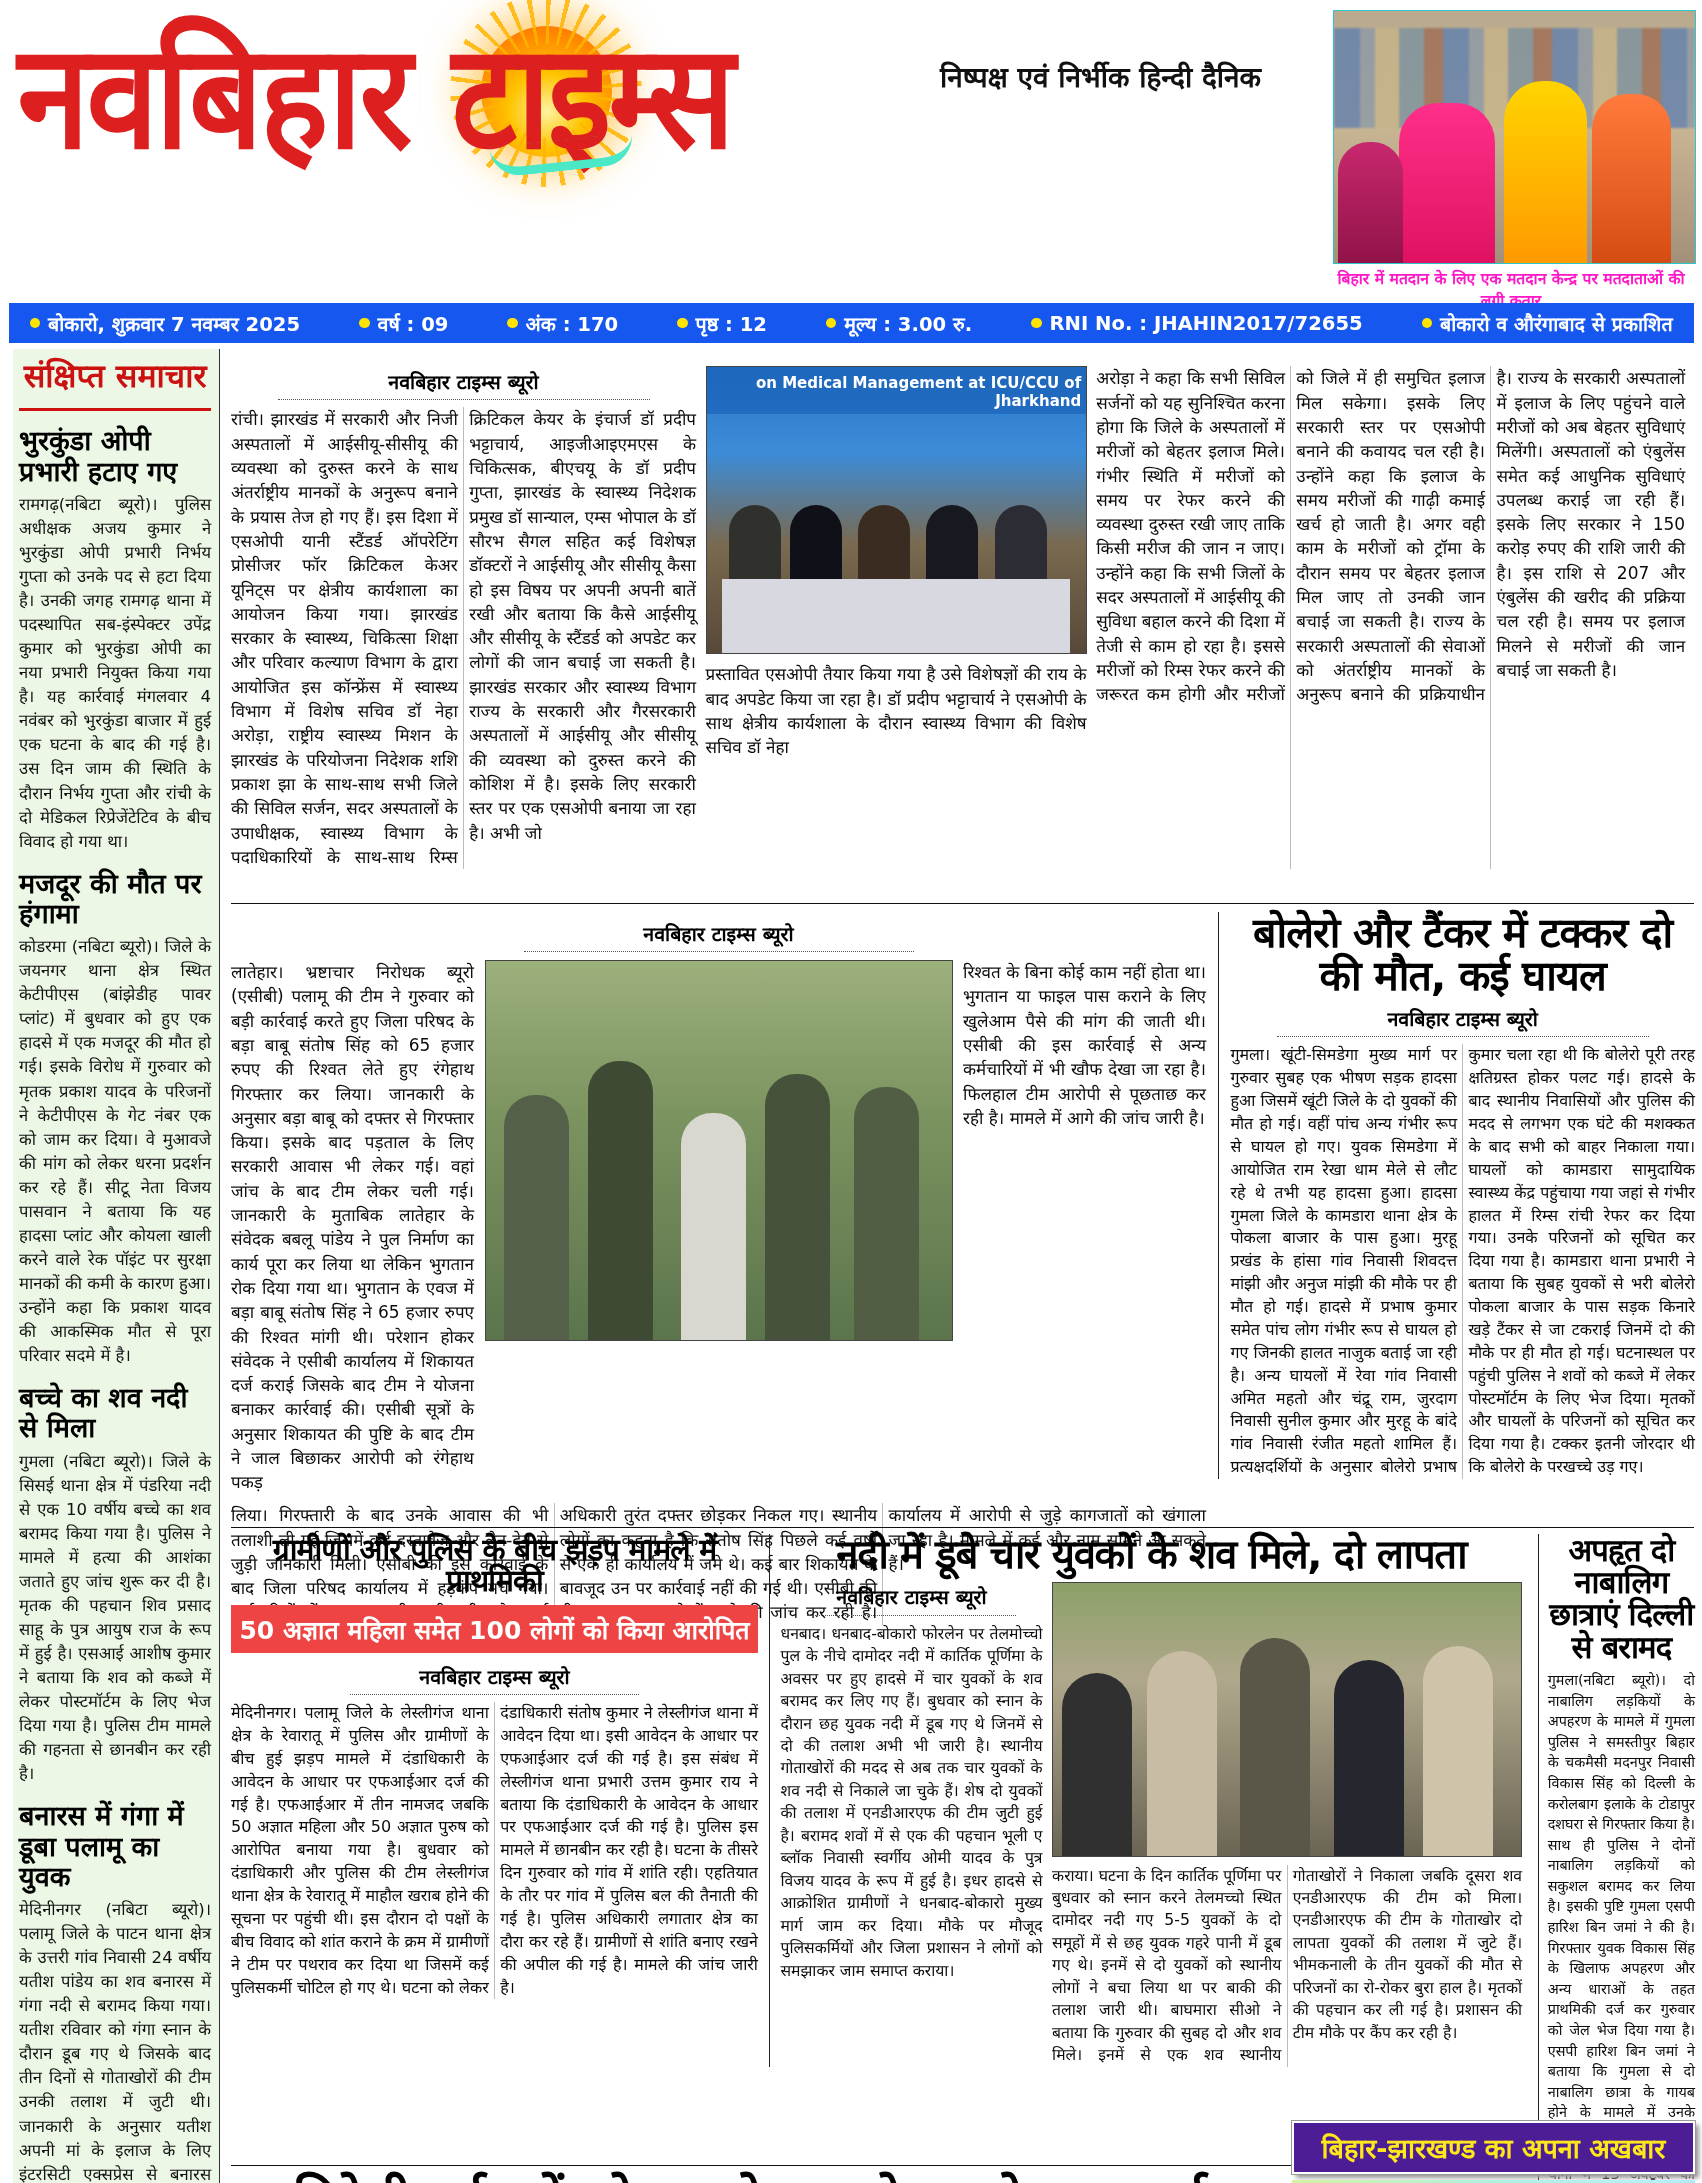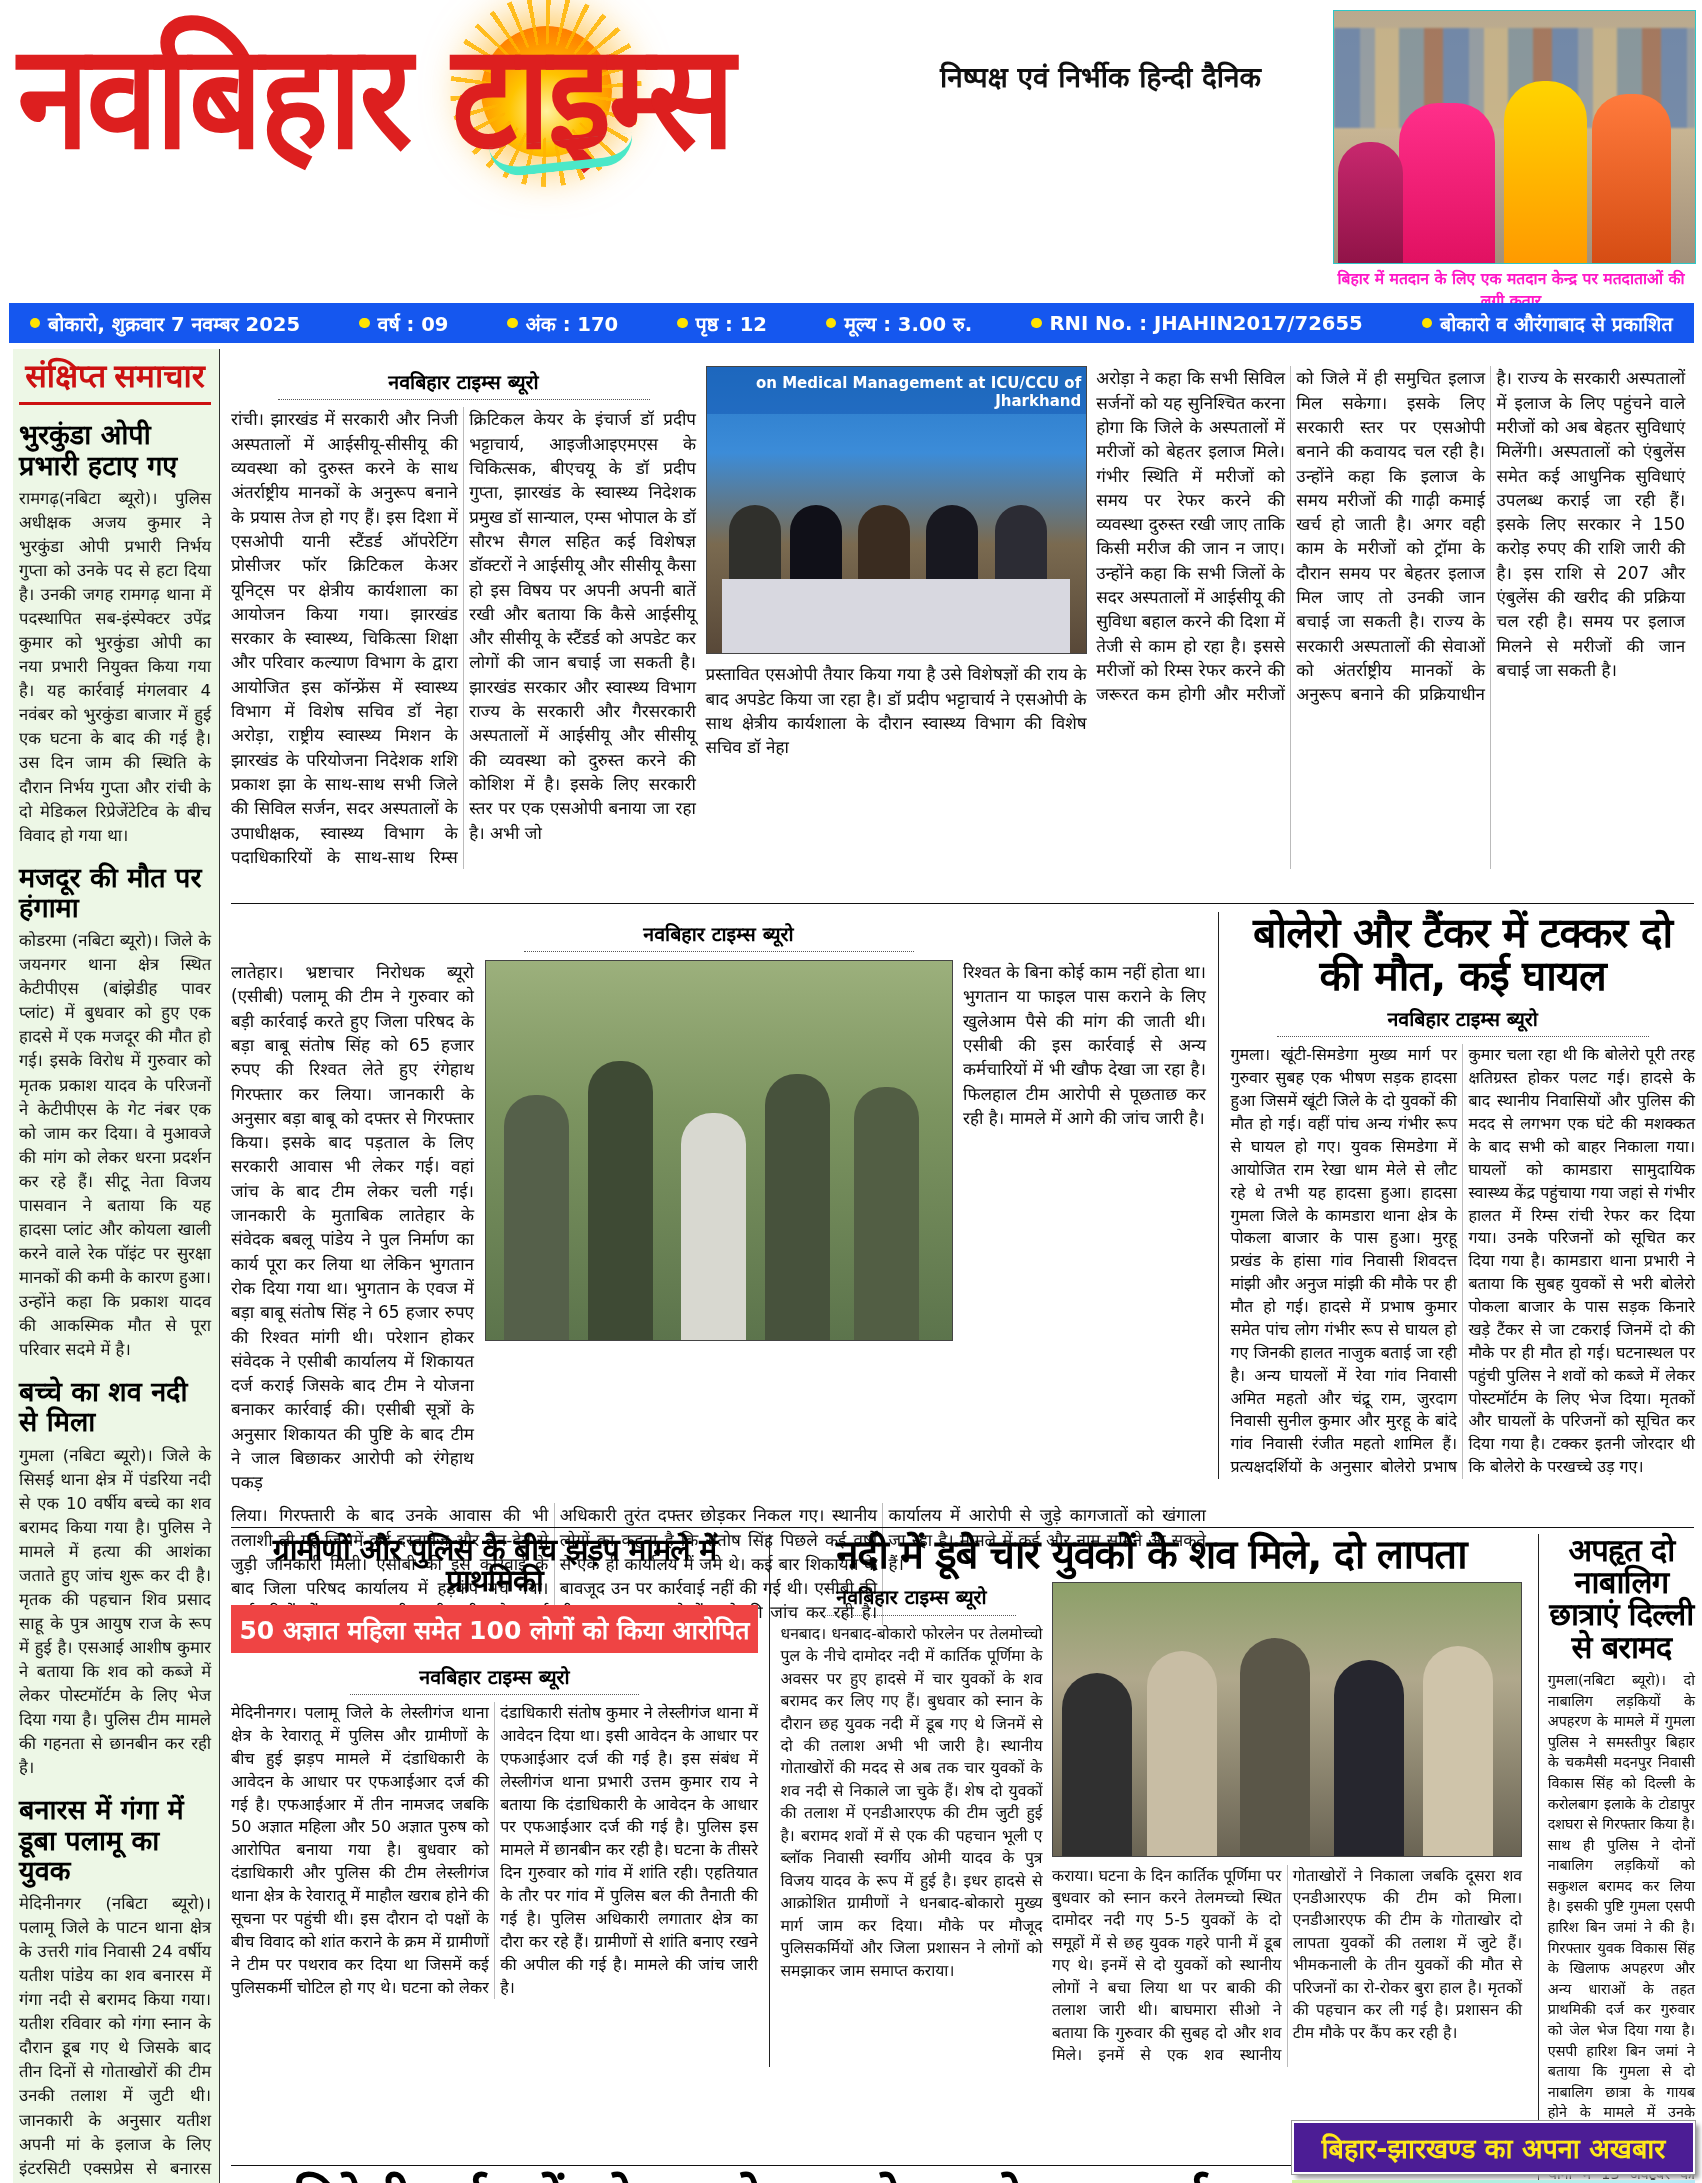--- a/index.html
+++ b/index.html
@@ -35,21 +35,21 @@
   
   .datebar { position:absolute; left:8.7px; top:303px; width:1685px; height:40px; background:#1557ef;
     display:flex; align-items:center; justify-content:space-between; padding:0 21px; }
   .datebar .item { display:flex; align-items:center; gap:7.9px; color:#ffffff; font-weight:bold; font-size:19.6px; white-space:nowrap; }
   .dot { width:10.5px; height:10.5px; border-radius:50%; background:#ffe400; flex:0 0 auto; }
 
   
   .briefs { position:absolute; left:13px; top:349px; width:207px; height:2345px; background:#edf7e6;
     border-right:0.9px solid #333; padding:4.4px 7.9px 8.7px 6.1px; }
   .briefs-title { font-size:32px; font-weight:bold; color:#cc1111; text-align:center;
-    border-bottom:3.5px solid #cc1111; padding-bottom:6px; margin-bottom:6.1px;font-family:Liberation Serif, serif; }
+    border-bottom:3.5px solid #cc1111; padding-bottom:12px; margin-bottom:6.1px; }
   .brief h3 { font-size:27px; line-height:1.12; color:#000; margin:15px 0 6.1px 0; font-weight:bold; }
   .brief p { font-size:16.6px; line-height:1.45; text-align:justify; color:#111; }
 
   
   .headline { font-weight:bold; color:#000; text-align:center; line-height:1.04; letter-spacing:-0.9px; }
   .byline { font-size:19.6px; font-weight:bold; text-align:center; color:#000;
     border-bottom:1.3px dotted #555; padding:1.7px 0 4.4px; margin:0 auto 7px; width:80%; }
   .bodytext { font-size:17px; line-height:1.43; text-align:justify; color:#0b0b0b; }
   .cols2 { column-count:2; column-gap:11.4px; column-rule:0.4px solid #bbb; }
   .cols3 { column-count:3; column-gap:11.4px; column-rule:0.4px solid #bbb; }

